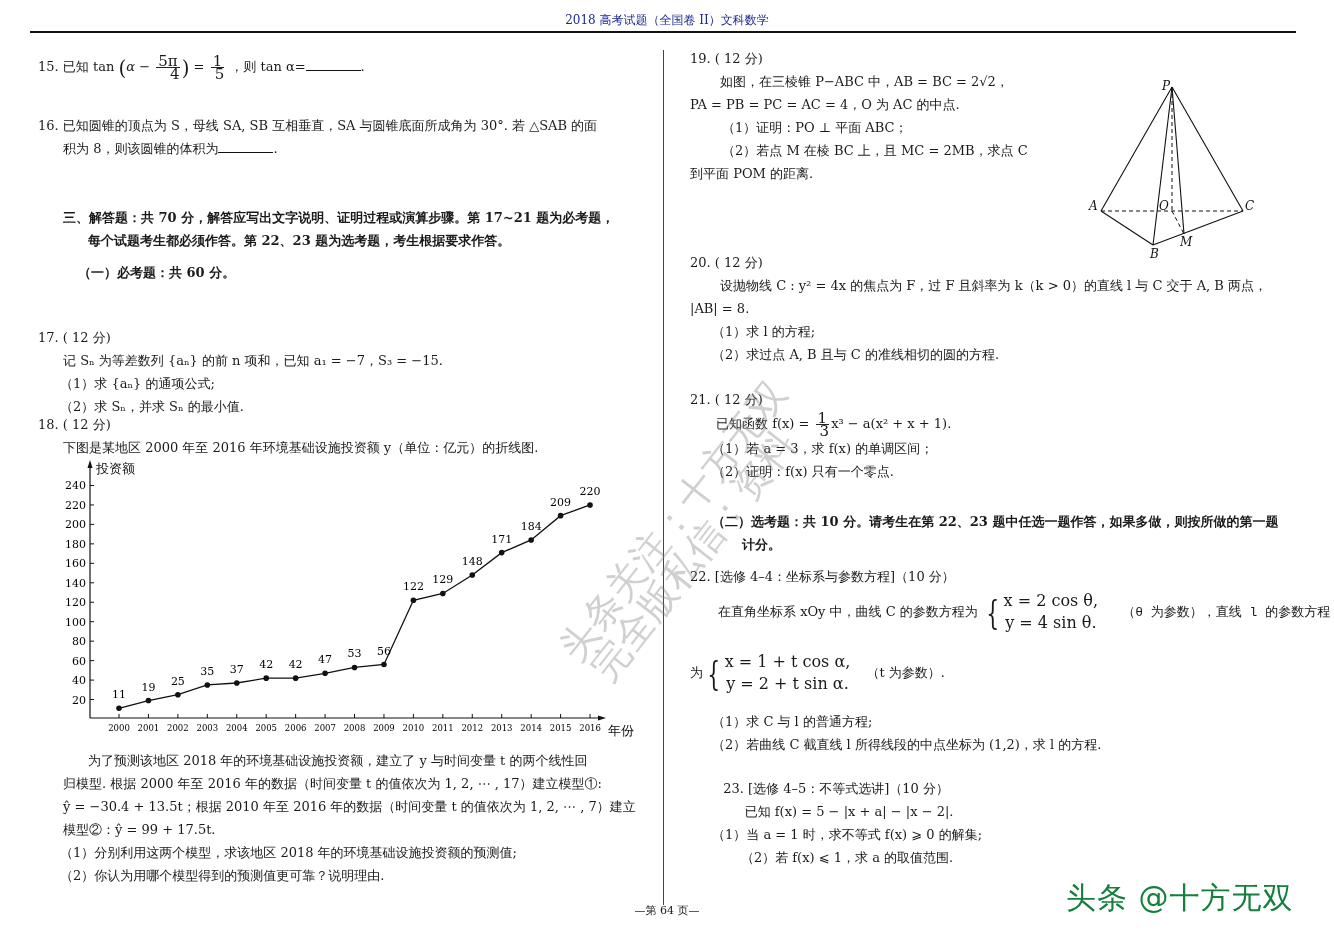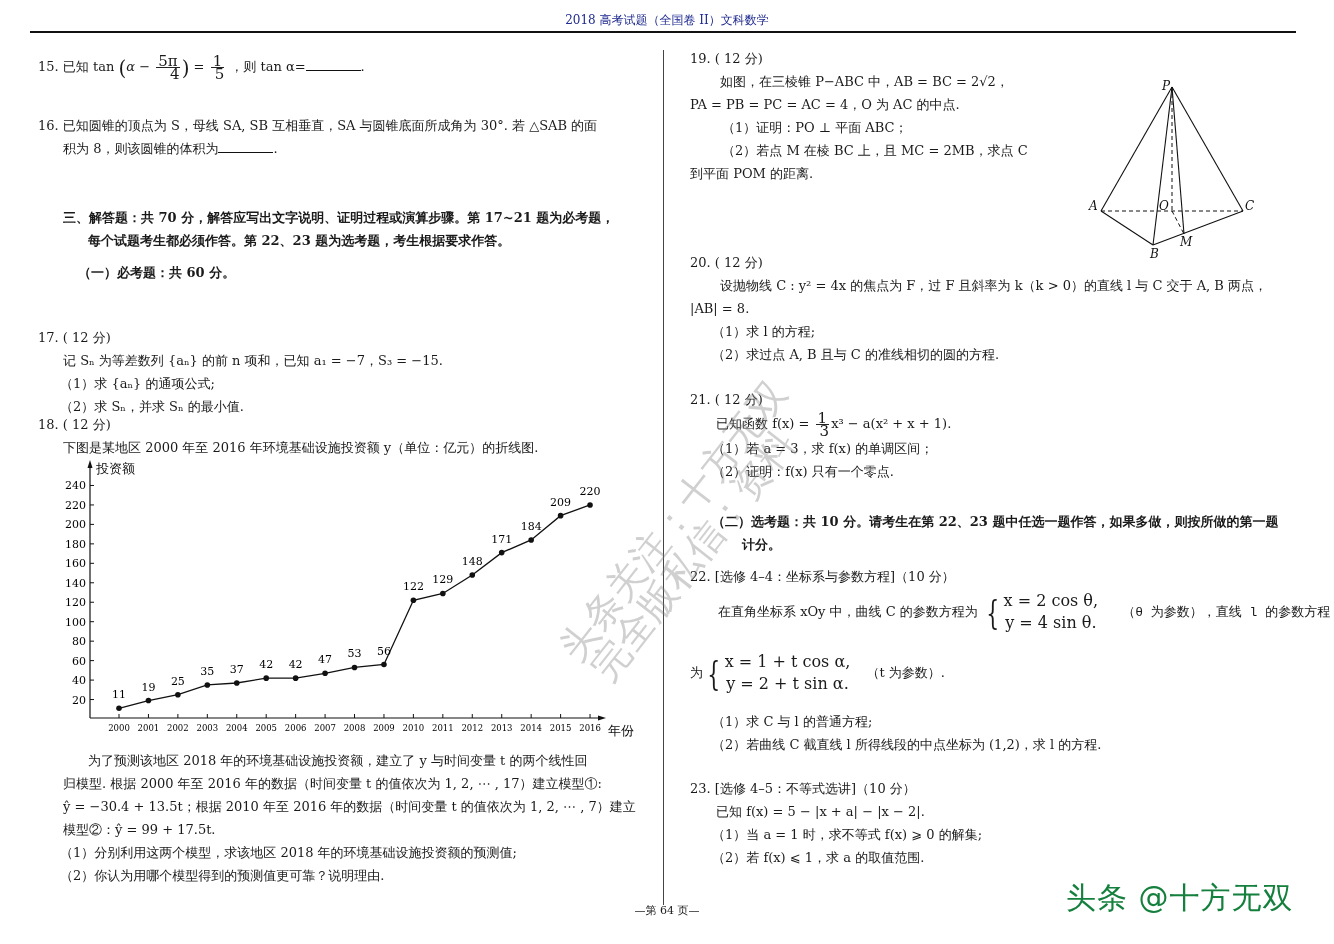--- a/index.html
+++ b/index.html
@@ -248,21 +248,21 @@
 </div>
 <div class="abs t" style="left:690px;top:651px;">
   <span>为</span><span class="brace">{</span><span class="sys"><div>x = 1 + t cos α,</div><div>y = 2 + t sin α.</div></span>
   <span style="margin-left:12px;">（t 为参数）.</span>
 </div>
 <div class="abs t" style="left:712px;top:710px;">
   <div>（1）求 C 与 l 的普通方程;</div>
   <div>（2）若曲线 C 截直线 l 所得线段的中点坐标为 (1,2)，求 l 的方程.</div>
 </div>
 
-<div class="abs t" style="left:690px;top:777px;">
+<div class="abs t" style="left:690px;top:777px;text-align:center;">
   <div>23. [选修 4–5：不等式选讲]（10 分）</div>
   <div style="padding-left:26px;">已知 f(x) = 5 − |x + a| − |x − 2|.</div>
   <div style="padding-left:22px;">（1）当 a = 1 时，求不等式 f(x) ⩾ 0 的解集;</div>
   <div style="padding-left:22px;">（2）若 f(x) ⩽ 1，求 a 的取值范围.</div>
 </div>
 
 <div class="abs wm" style="left:548px;top:640px;">头条关注：十方无双</div>
 <div class="abs wm" style="left:580px;top:660px;">完全版私信：资料</div>
 <div class="abs watermark-brand">头条 @十方无双</div>
 

